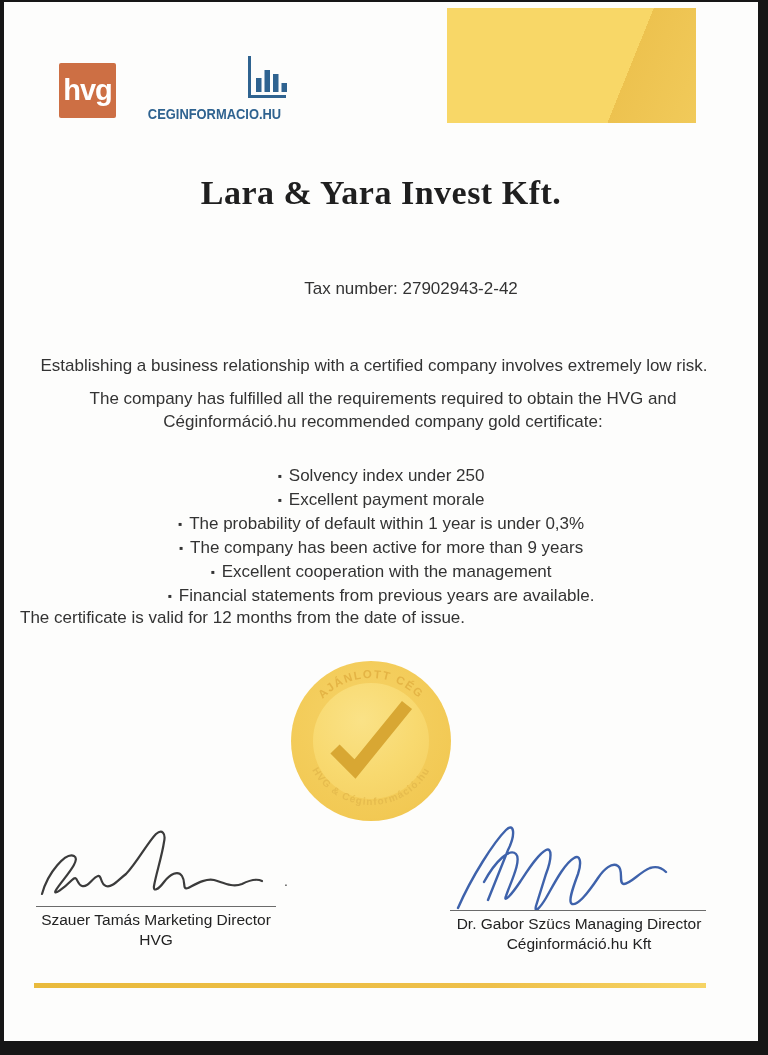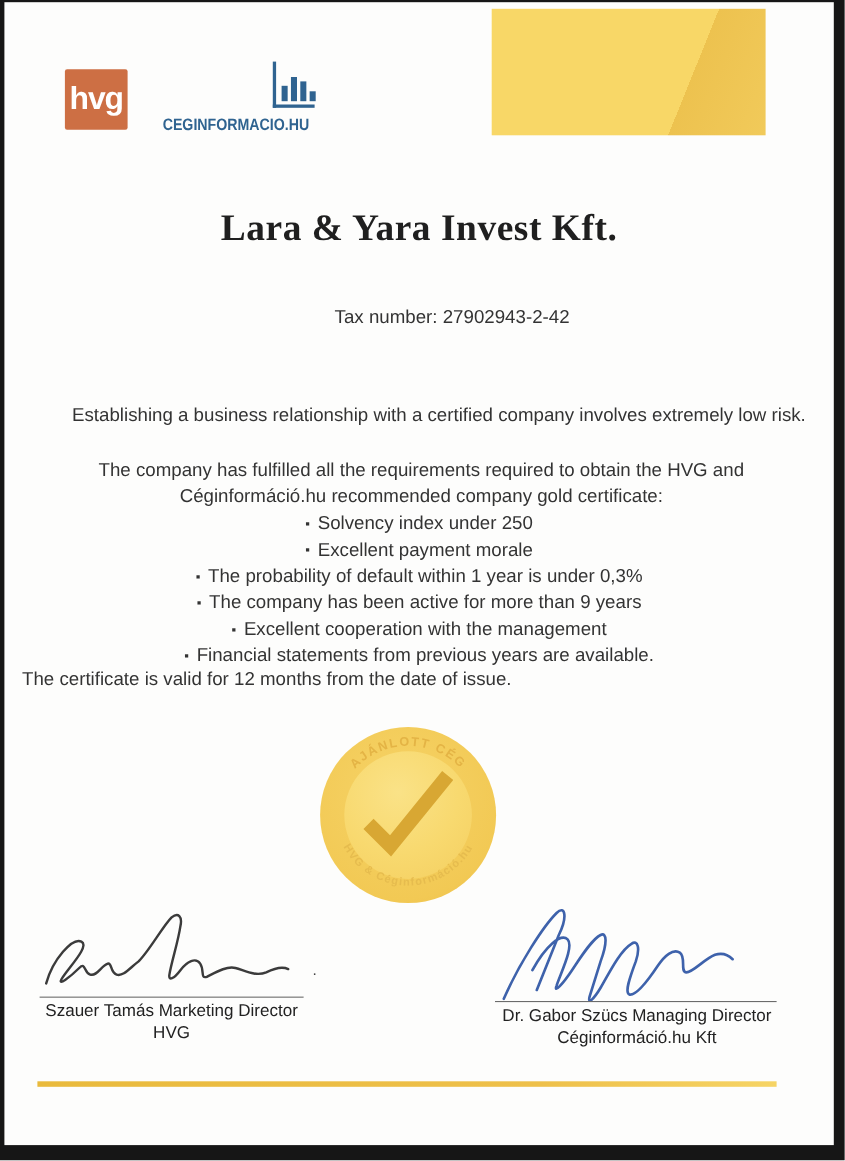--- a/index.html
+++ b/index.html
@@ -37,34 +37,34 @@
     transform:scaleX(0.86); transform-origin:center;
     white-space:nowrap; letter-spacing:0px;
   }
   .banner{
     position:absolute; left:443px; top:6px;
     width:249px; height:115px;
     background:linear-gradient(112deg,#f8d767 0%, #f8d767 70%, #edc24f 70%, #f1ca5a 100%);
   }
   
   .company-title{
-    position:absolute; left:0; top:187px; width:100%;
+    position:absolute; left:0; top:172px; width:100%;
     text-align:center;
     font-family:"Liberation Serif", serif;
     font-weight:bold; font-size:34px; color:#1f1f1f;
     letter-spacing:0.5px;
   }
   .meta-line{ position:absolute; left:0; width:100%; text-align:center;
     font-size:17px; color:#333;margin-left:30px; }
   .tax-line{ top:277px; }
   .date-line{ top:312px; }
   .para{ position:absolute; text-align:center; font-size:17px; color:#333;
     line-height:23px; }
-  .para-risk{ left:40px; top:352px; width:710px;margin-top:12px; }
-  .para-req{ left:54px; top:414px; width:650px; }
+  .para-risk{ left:15px; top:352px; width:710px; }
+  .para-req{ left:54px; top:385px; width:650px; }
   .req-list{ position:absolute; left:0; top:462px; width:100%;
     margin:0; padding:0; list-style:none; }
   .req-list li{
     display:flex; justify-content:center; gap:7px;
     font-size:17px; color:#333; line-height:24px;
   }
   .req-list .bullet{ font-size:12px; line-height:24px; color:#333; }
   .validity-line{ position:absolute; left:16px; top:606px; width:100%;
     font-size:17px; color:#333; }
   

